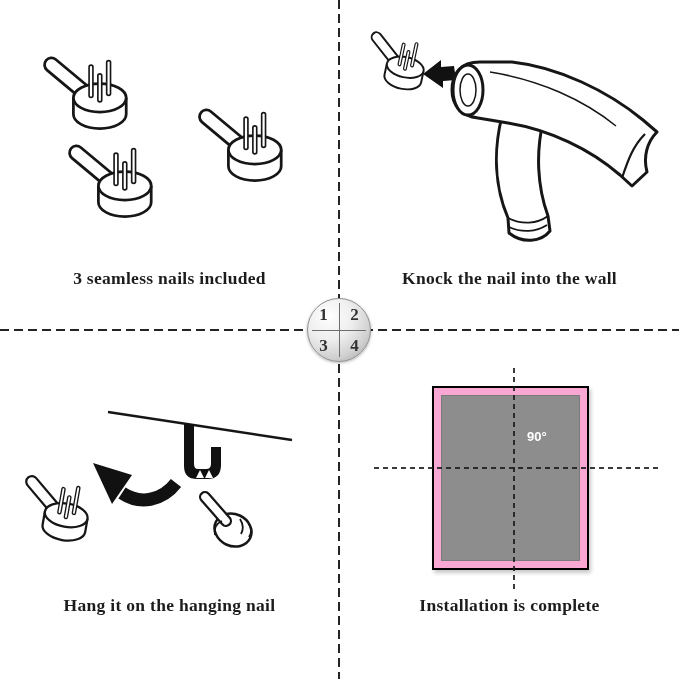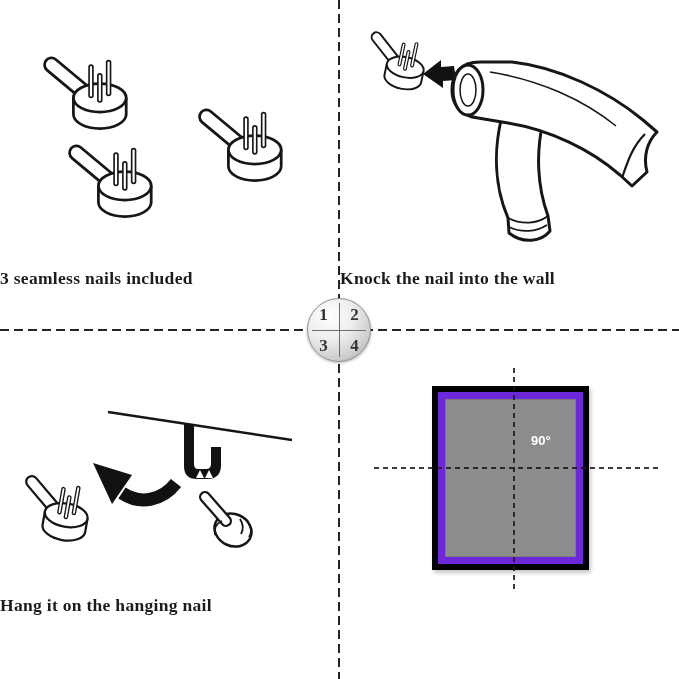--- a/index.html
+++ b/index.html
@@ -25,21 +25,21 @@
 
   .quad { position: absolute; }
   #q1 { left: 0;     top: 0;     width: 339px; height: 330px; }
   #q2 { left: 340px; top: 0;     width: 339px; height: 330px; }
   #q3 { left: 0;     top: 331px; width: 339px; height: 348px; }
   #q4 { left: 340px; top: 331px; width: 339px; height: 348px; }
 
   .art { position: absolute; left: 0; top: 0; }
 
   .caption {
-    position: absolute; left: 0; right: 0; 
+    position: absolute; left: 0; right: 0; text-align: center;
     font-size: 17.5px; font-weight: 600; color: #1c1c1c; letter-spacing: 0.3px;
   }
   #q1 .caption, #q2 .caption { top: 268px; }
   #q3 .caption, #q4 .caption { top: 264px; }
 
   
   .badge {
     position: absolute; left: 307px; top: 298px; width: 64px; height: 64px;
     border-radius: 50%;
     background: radial-gradient(circle at 34% 28%, #ffffff 0%, #ededed 40%, #cfcfcf 70%, #9c9c9c 100%);
@@ -48,21 +48,21 @@
     display: grid; grid-template-columns: 1fr 1fr; grid-template-rows: 1fr 1fr;
     place-items: center; z-index: 5;
   }
   .badge-line-h { position: absolute; left: 4px; right: 4px; top: 50%; height: 1px; background: #6e6e6e; }
   .badge-line-v { position: absolute; top: 4px; bottom: 4px; left: 50%; width: 1px; background: #6e6e6e; }
   .bn { font-size: 17px; font-weight: 600; color: #333333; z-index: 1; line-height: 1; }
 
   
   .frame {
     position: absolute; left: 92px; top: 55px; width: 157px; height: 184px;
-    background: #6d28d9; border: 6px solid #000000; padding: 7px;
+    background: #f9a8d4; border: 2px solid #000000; padding: 7px;
     box-shadow: 2px 3px 4px rgba(0,0,0,0.22);
     z-index: 1;
   }
   .frame-inner {
     position: relative; width: 100%; height: 100%;
     background: #8d8d8d; border: 1px solid #7b7b7b;
   }
   .angle {
     position: absolute; left: 85px; top: 33px;
     color: #ffffff; font-size: 13px; font-weight: 700;
@@ -161,20 +161,21 @@
   </section>
 
   <section class="quad" id="q4">
     <div class="frame">
       <div class="frame-inner">
         <span class="angle">90°</span>
       </div>
     </div>
     <div class="guide-v"></div>
     <div class="guide-h"></div>
+    <p class="caption">Installation is complete</p>
   </section>
 
   <div class="badge">
     <div class="badge-line-h"></div>
     <div class="badge-line-v"></div>
     <span class="bn">1</span>
     <span class="bn">2</span>
     <span class="bn">3</span>
     <span class="bn">4</span>
   </div>

